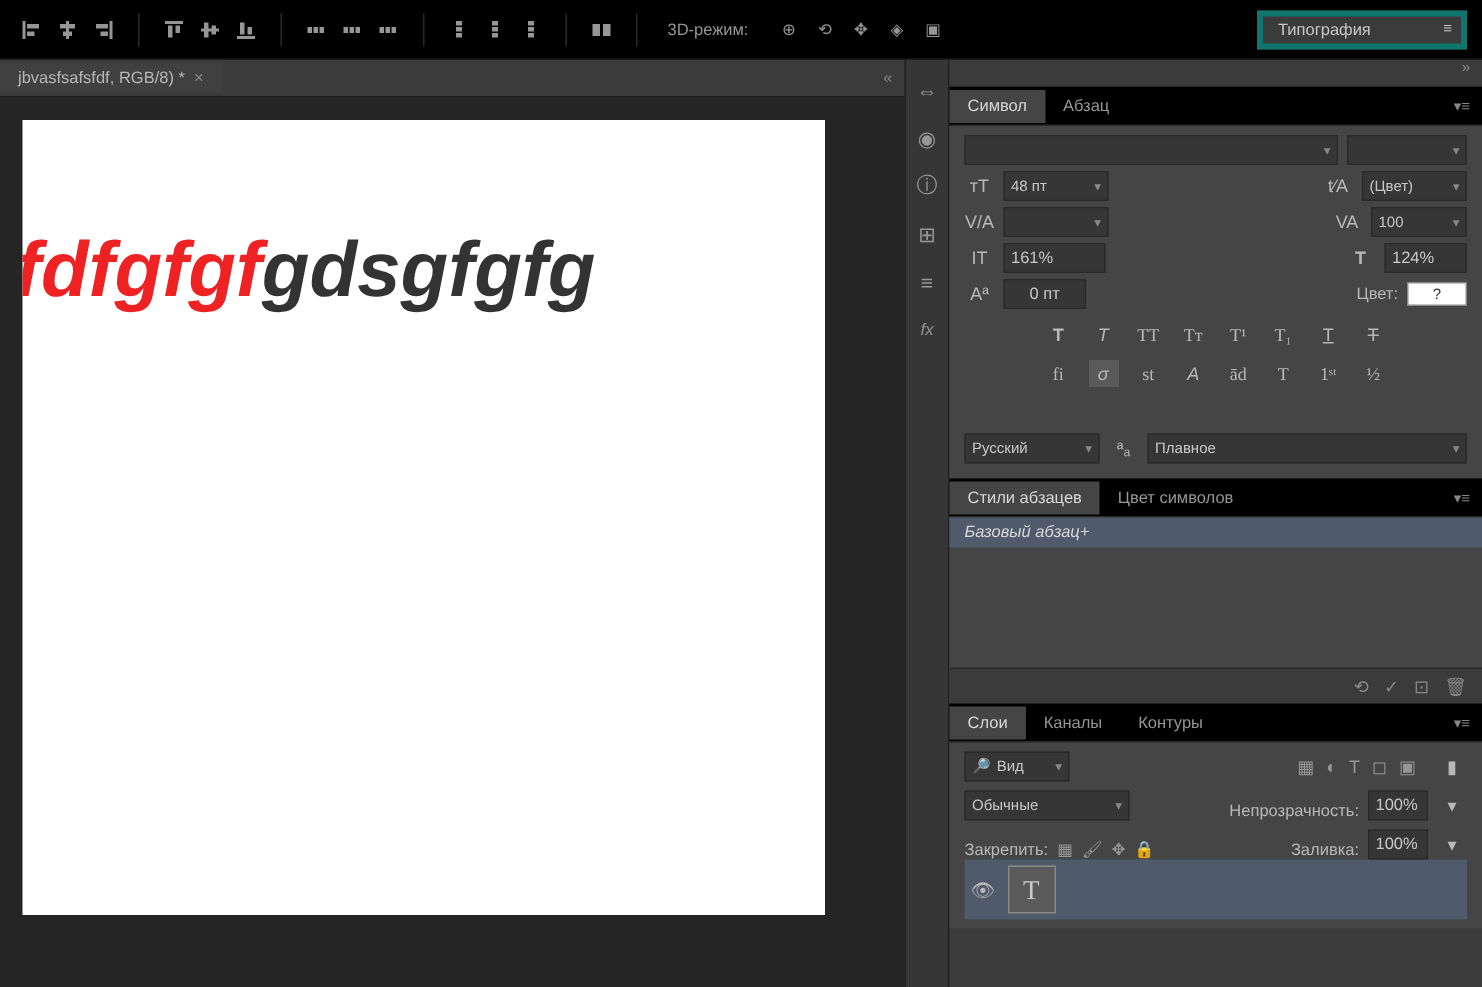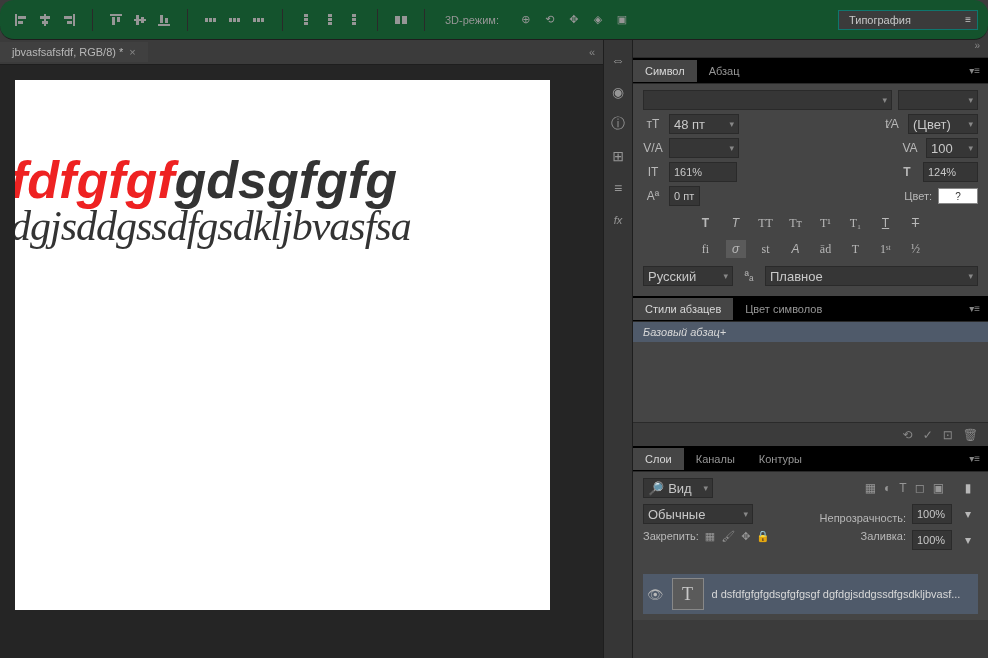--- a/index.html
+++ b/index.html
@@ -1,23 +1,23 @@
 <!DOCTYPE html>
 <html><head>
   <meta charset="utf-8">
   <style>
     * { margin: 0; padding: 0; box-sizing: border-box; font-family: "Segoe UI", Tahoma, sans-serif; }
     body { width: 988px; height: 658px; background: #3b3b3b; color: #b8b8b8; font-size: 11px; overflow: hidden; }
     
-    .top-toolbar { height: 40px; background: #14532d; display: flex; align-items: center; padding: 15px 10px; gap: 8px; border-bottom: 1px solid #1e1e1e; border-radius: 14px; }
+    .top-toolbar { height: 40px; background: #000000; display: flex; align-items: center; padding: 15px 10px; gap: 8px; border-bottom: 1px solid #1e1e1e; }
     .toolbar-group { display: flex; gap: 2px; align-items: center; }
     .toolbar-btn { width: 22px; height: 22px; display: flex; align-items: center; justify-content: center; color: #969696; cursor: pointer; }
     .divider-v { width: 1px; height: 22px; background: #2a2a2a; margin: 0 4px; }
     .mode-label { color: #969696; font-size: 11px; margin-left: 8px; }
-    .workspace-dropdown { margin-left: auto; background: #3b3b3b; border: 1px solid #0f766e; padding: 3px 30px 3px 10px; color: #c8c8c8; font-size: 11px; position: relative; min-width: 140px; }
+    .workspace-dropdown { margin-left: auto; background: #3b3b3b; border: 4px solid #0f766e; padding: 3px 30px 3px 10px; color: #c8c8c8; font-size: 11px; position: relative; min-width: 140px; }
     .workspace-dropdown::after { content: "≡"; position: absolute; right: 6px; top: 3px; font-size: 10px; }
     
     .main-area { display: flex; height: 618px; }
     
     .doc-area { flex: 1; display: flex; flex-direction: column; background: #252525; }
     .tab-bar { height: 25px; background: #3b3b3b; display: flex; align-items: center; border-bottom: 1px solid #1e1e1e; }
     .doc-tab { padding: 4px 12px; background: #404040; color: #b8b8b8; font-size: 11px; display: flex; align-items: center; gap: 6px; }
     .tab-close { color: #888; cursor: pointer; }
     .tab-collapse { margin-left: auto; padding: 4px 8px; color: #888; cursor: pointer; }
     
@@ -36,21 +36,21 @@
     .panel-header { height: 26px; display: flex; align-items: center; background: #000000; border-bottom: 1px solid #2a2a2a; }
     .panel-tab { padding: 5px 12px; font-size: 11px; color: #969696; cursor: pointer; }
     .panel-tab.active { background: #454545; color: #d8d8d8; }
     .panel-menu { margin-left: auto; padding: 0 8px; color: #888; cursor: pointer; font-size: 10px; }
     
     .panel-body { background: #454545; padding: 6px 10px; }
     
     .char-row { display: flex; align-items: center; gap: 6px; margin-bottom: 4px; }
     .char-input { background: #363636; border: 1px solid #2a2a2a; color: #c8c8c8; padding: 2px 4px; font-size: 11px; height: 20px; }
     .char-icon { width: 20px; height: 20px; display: flex; align-items: center; justify-content: center; color: #b8b8b8; font-size: 12px; }
-    .char-dropdown { background: #363636; border: 1px solid #2a2a2a; height: 20px; display: flex; align-items: center; padding: 0 4px; color: #c8c8c8; font-size: 13px; position: relative; }
+    .char-dropdown { background: #363636; border: 1px solid #2a2a2a; height: 20px; display: flex; align-items: center; padding: 0 4px; color: #c8c8c8; font-size: 10px; position: relative; }
     .char-dropdown::after { content: "▾"; position: absolute; right: 4px; color: #888; font-size: 9px; }
     .color-swatch { width: 40px; height: 16px; background: #fff; border: 1px solid #888; display: flex; align-items: center; justify-content: center; color: #333; font-size: 10px; }
     
     .style-row { display: flex; gap: 10px; justify-content: center; padding: 4px 0; }
     .style-btn { width: 20px; height: 18px; display: flex; align-items: center; justify-content: center; color: #b8b8b8; cursor: pointer; font-size: 12px; font-family: Georgia, serif; }
     .style-btn.active { background: #5a5a5a; }
     
     .para-styles-body { background: #454545; padding: 0; }
     .style-item { padding: 4px 10px; background: #4f5a6a; color: #d8d8d8; font-style: italic; font-size: 11px; }
     .style-empty { height: 80px; }
@@ -59,21 +59,21 @@
     
     .layers-body { background: #454545; padding: 6px 10px; }
     .layer-search { display: flex; gap: 6px; align-items: center; margin-bottom: 6px; }
     .layer-filter-icons { display: flex; gap: 8px; margin-left: auto; }
     .filter-icon { color: #969696; font-size: 12px; cursor: pointer; }
     
     .layer-controls { display: flex; align-items: flex-end; gap: 6px; margin-bottom: 6px; }
     .opacity-label { font-size: 11px; color: #b8b8b8; }
     .pct-input { width: 40px; }
     
-    .lock-row { display: flex; align-items: flex-start; gap: 6px; margin-bottom: 24px; font-size: 11px; }
+    .lock-row { display: flex; align-items: flex-end; gap: 6px; margin-bottom: 0; font-size: 11px; }
     .lock-icons { display: flex; gap: 6px; }
     .lock-icon { color: #969696; font-size: 11px; }
     
     .layer-item { display: flex; align-items: center; gap: 8px; padding: 4px; background: #4f5a6a; }
     .layer-vis { color: #b8b8b8; font-size: 13px; }
     .layer-thumb { width: 32px; height: 32px; background: #5a5a5a; border: 1px solid #888; display: flex; align-items: center; justify-content: center; font-family: Georgia, serif; font-size: 18px; color: #c8c8c8; }
     .layer-name { font-size: 11px; color: #d8d8d8; overflow: hidden; text-overflow: ellipsis; white-space: nowrap; flex: 1; }
     
     svg { display: block; }
   </style>
@@ -204,21 +204,20 @@
         <span>jbvasfsafsfdf, RGB/8) *</span>
         <span class="tab-close">×</span>
       </div>
       <div class="tab-collapse">«</div>
     </div>
     <div class="canvas-wrap">
       <div class="canvas">
         <div class="text-line-1">
           <span class="red">fdfgfgf</span><span>gdsgfgfg</span>
         </div>
-        <div class="text-line-2">dgjsddgssdfgsdkljbvasfsa</div>
       </div>
     </div>
   </div>
 
   <div class="icon-strip">
     <div class="strip-btn">⇔</div>
     <div class="strip-btn">◉</div>
     <div class="strip-btn">ⓘ</div>
     <div class="strip-btn">⊞</div>
     <div class="strip-btn">≡</div>
@@ -245,35 +244,35 @@
           </div>
         <div class="char-icon" style="margin-left:auto;">t⁄A</div>
         <div class="char-dropdown" style="width:70px; padding-right:18px;">
             <span>(Цвет)</span>
           </div>
       </div>
       <div class="char-row">
         <div class="char-icon">V/A</div>
         <div class="char-dropdown" style="width:70px; padding-right:18px;">&nbsp;</div>
         <div class="char-icon" style="margin-left:auto;">VA</div>
-        <div class="char-dropdown" style="width:52px; padding-right:12px;">
+        <div class="char-dropdown" style="width:64px; padding-right:12px;">
             <span>100</span>
           </div>
       </div>
       <div class="char-row">
         <div class="char-icon">IT</div>
         <input class="char-input" style="width: 68px;" value="161%">
         <div class="char-icon" style="margin-left:auto;">
             <b>T</b>
           </div>
         <input class="char-input" style="width: 55px;" value="124%">
       </div>
       <div class="char-row">
         <div class="char-icon">Aª</div>
-        <input class="char-input" style="width: 31px;" value="0 пт">
+        <input class="char-input" style="width: 55px; text-align: center;" value="0 пт">
         <span class="opacity-label" style="margin-left:auto;">Цвет:</span>
         <div class="color-swatch">
             <span>?</span>
           </div>
       </div>
       <div class="style-row">
         <div class="style-btn">
             <b>T</b>
           </div>
         <div class="style-btn">
@@ -302,21 +301,21 @@
         <div class="style-btn">ād</div>
         <div class="style-btn">T</div>
         <div class="style-btn">1ˢᵗ</div>
         <div class="style-btn">½</div>
       </div>
       <div class="char-row" style="margin-top:4px;align-items:flex-end;">
         <div class="char-dropdown" style="width:90px; padding-right:18px;">
             <span>Русский</span>
           </div>
         <div class="char-icon">ªₐ</div>
-        <div class="char-dropdown" style="flex:1; padding-right:18px;">
+        <div class="char-dropdown" style="flex:1; padding-right:18px;margin-top:23px;">
             <span>Плавное</span>
           </div>
       </div>
     </div>
 
     <div class="panel-header">
       <div class="panel-tab active">Стили абзацев</div>
       <div class="panel-tab">Цвет символов</div>
       <div class="panel-menu">▾≡</div>
     </div>
@@ -368,17 +367,16 @@
           <span class="lock-icon">✥</span>
           <span class="lock-icon">🔒</span>
         </div>
         <span class="opacity-label" style="margin-left:auto;">Заливка:</span>
         <input class="char-input pct-input" value="100%" style="">
         <div class="char-icon">▾</div>
       </div>
       <div class="layer-item">
         <span class="layer-vis">👁</span>
         <div class="layer-thumb">T</div>
-        <span class="layer-name">d dsfdfgfgfgdsgfgfgsgf dgfdgjsddgssdfgsdkljbvasf...</span>
       </div>
     </div>
   </div>
 </div>
 
 </body></html>

